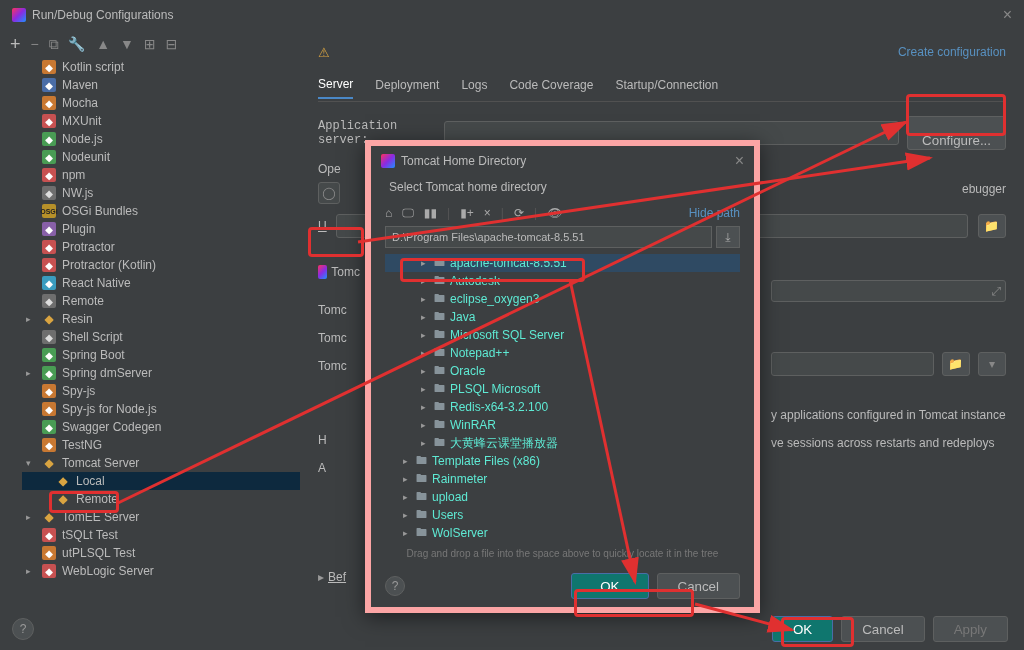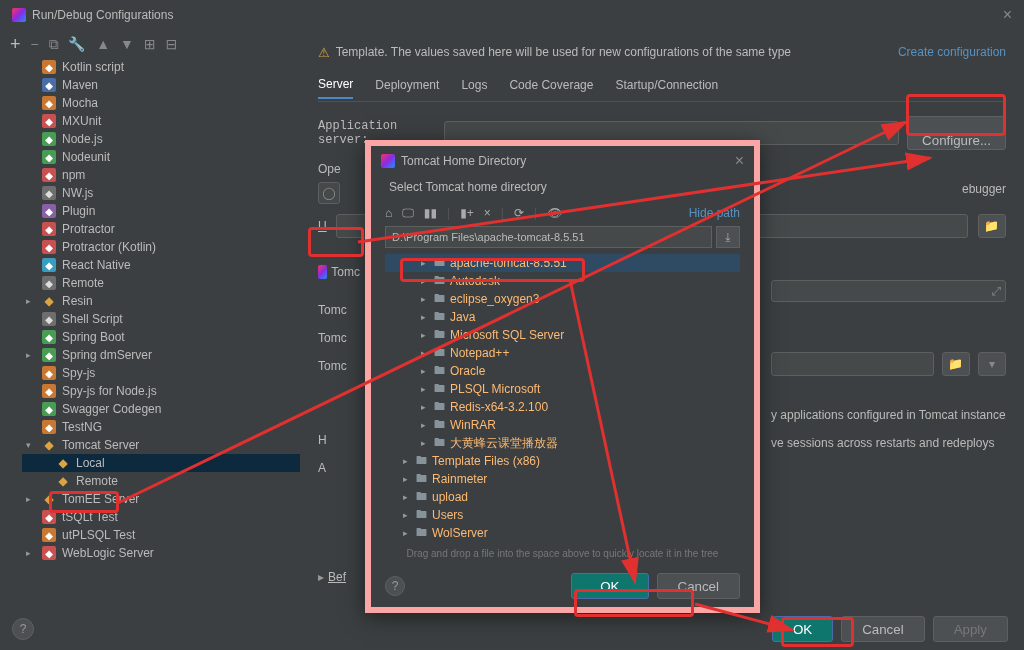--- a/index.html
+++ b/index.html
@@ -64,21 +64,21 @@
 .hide-path { color: #5891c1; cursor: pointer; }
 .path-row { display: flex; padding: 2px 14px 6px 14px; gap: 4px; }
 .path-input { flex: 1; height: 22px; background: #45494a; border: 1px solid #5e6060; color: #bbb; padding: 0 6px; font-size: 11px; }
 .path-btn { width: 24px; height: 22px; background: #4c5052; border: 1px solid #5e6060; color: #aaa; display: flex; align-items: center; justify-content: center; }
 .file-tree { padding: 0 14px; }
 .ft-row { display: flex; align-items: center; gap: 5px; padding: 1px 0 1px 18px; height: 18px; }
 .ft-row.selected { background: #2f4a63; }
 .ft-row.indent2 { padding-left: 36px; }
 .ft-arrow { color: #999; font-size: 9px; width: 8px; }
 .folder-icon { color: #87939a; font-size: 11px; }
-.ft-name { color: #fdba74; text-align: right; }
+.ft-name { color: #5eead4; text-align: right; }
 .drag-hint { text-align: center; color: #777; font-size: 10px; padding: 6px 0; }
 .dlg-bottom { display: flex; align-items: center; justify-content: space-between; padding: 8px 14px; }
 .dlg-help { width: 20px; height: 20px; border-radius: 10px; background: #4c5052; border: 1px solid #5e6060; display: flex; align-items: center; justify-content: center; color: #999; }
 .dlg-btns { display: flex; gap: 8px; }
 
 
 .redbox { position: absolute; border: 3px solid #e03030; border-radius: 4px; pointer-events: none; z-index: 20; }
 .rb1 { left: 49px; top: 491px; width: 70px; height: 22px; }
 .rb2 { left: 781px; top: 617px; width: 73px; height: 30px; }
 .rb3 { left: 574px; top: 589px; width: 120px; height: 28px; }
@@ -150,20 +150,25 @@
           <span class="icon ic-red">◆</span>
           <span>npm</span>
         </div>
         <div class="tree-item">
           <span class="arrow"></span>
           <span class="icon ic-grey">◆</span>
           <span>NW.js</span>
         </div>
         <div class="tree-item">
           <span class="arrow"></span>
+          <span class="icon ic-osgi">OSGi</span>
+          <span>OSGi Bundles</span>
+        </div>
+        <div class="tree-item">
+          <span class="arrow"></span>
           <span class="icon ic-purple">◆</span>
           <span>Plugin</span>
         </div>
         <div class="tree-item">
           <span class="arrow"></span>
           <span class="icon ic-red">◆</span>
           <span>Protractor</span>
         </div>
         <div class="tree-item">
           <span class="arrow"></span>
@@ -255,21 +260,20 @@
           <span class="icon ic-red">◆</span>
           <span>WebLogic Server</span>
         </div>
       </div>
   </div>
 
   <div class="content">
     <div class="template-row">
       <div class="template-msg">
         <span class="warn-icon">⚠</span>
-        <span>Template. The values saved here will be used for new configurations of the same type</span>
       </div>
       <span class="create-link">Create configuration</span>
     </div>
 
     <div class="tabs">
       <span class="tab active">Server</span>
       <span class="tab">Deployment</span>
       <span class="tab">Logs</span>
       <span class="tab">Code Coverage</span>
       <span class="tab">Startup/Connection</span>

